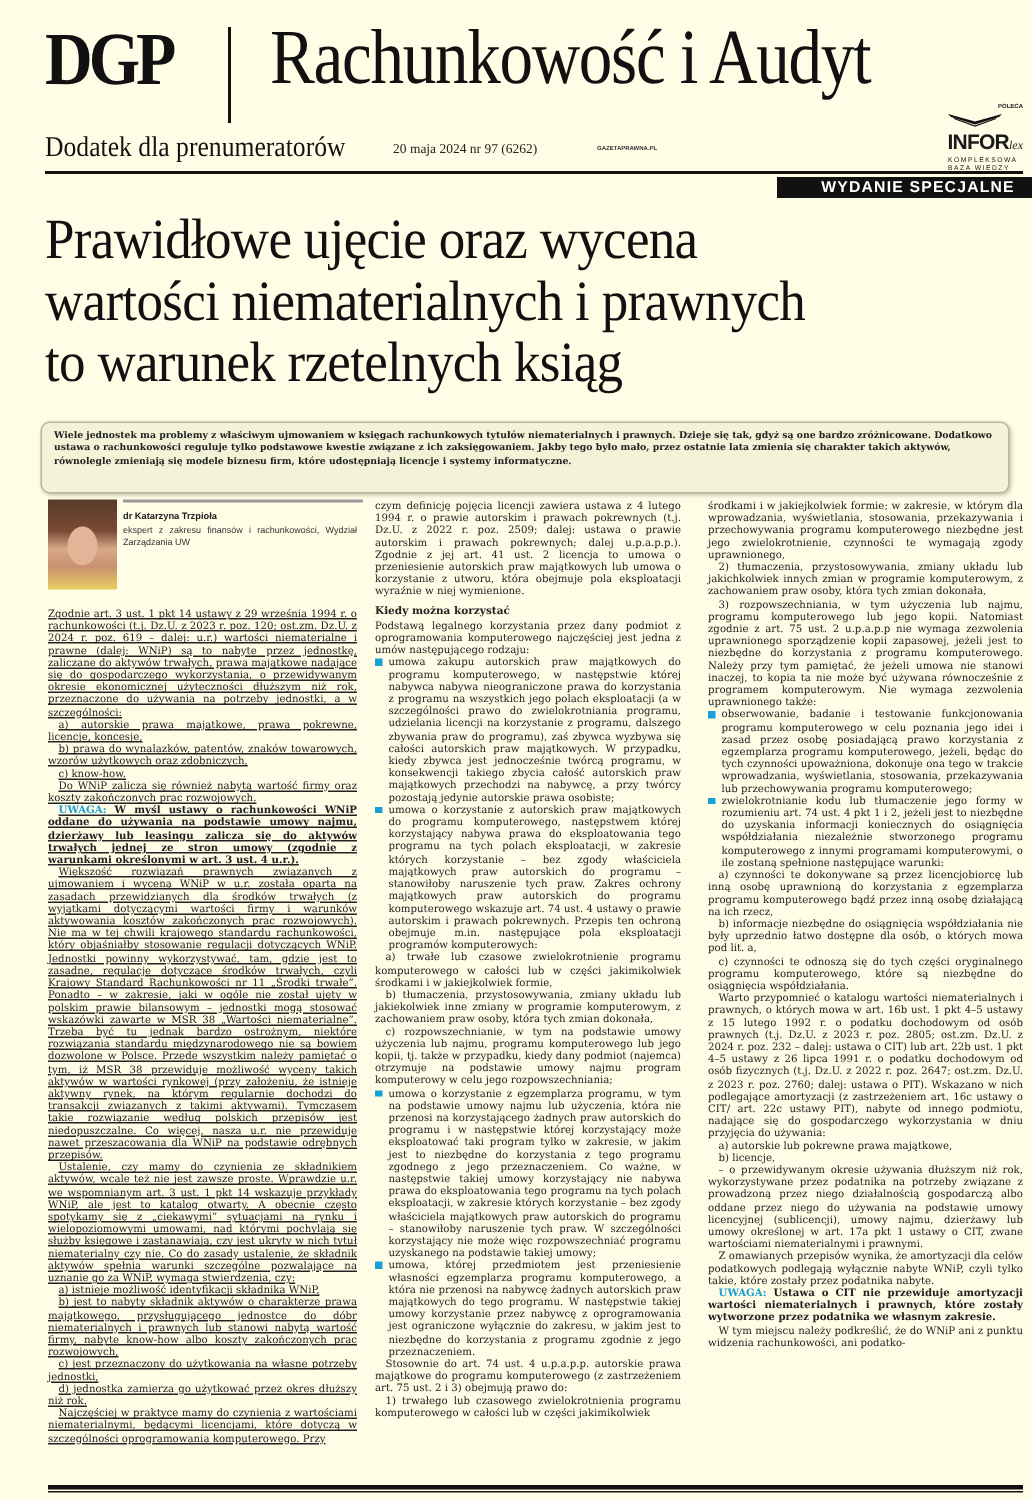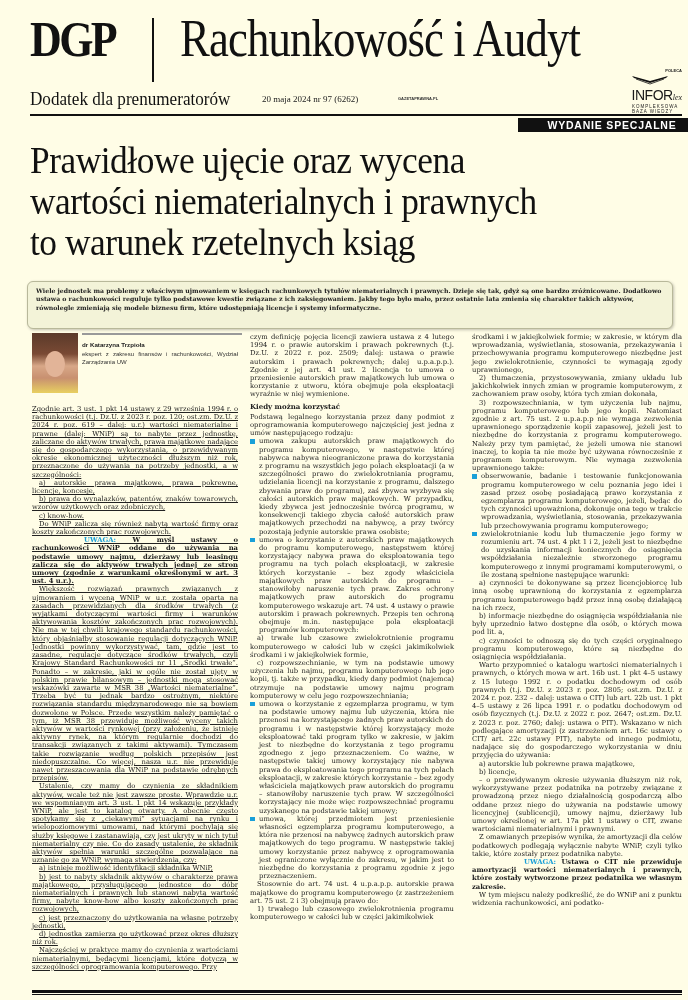--- a/index.html
+++ b/index.html
@@ -7,41 +7,41 @@
   .masthead{position:absolute;left:0;top:0;width:688px;height:128px;}
   .logo-dgp{position:absolute;left:30px;top:14px;font-family:"Liberation Serif",serif;font-weight:bold;font-size:50px;letter-spacing:-3px;line-height:50px;color:#111;transform:scaleX(0.88);transform-origin:left;}
   .logo-sep{position:absolute;left:152px;top:18px;width:2px;height:64px;background:#111;}
   .logo-title{position:absolute;left:180px;top:12px;font-family:"Liberation Serif",serif;font-size:52px;line-height:54px;color:#111;letter-spacing:-1px;transform:scaleX(0.86);transform-origin:left;white-space:nowrap;}
   .subtitle{position:absolute;left:30px;top:88px;font-family:"Liberation Serif",serif;font-size:19px;color:#111;transform:scaleX(0.9);transform-origin:left;white-space:nowrap;}
   .issue{position:absolute;left:262px;top:94px;font-family:"Liberation Serif",serif;font-size:9px;color:#222;}
   .site{position:absolute;left:398px;top:96px;font-family:"Liberation Sans",sans-serif;font-size:4px;color:#333;font-weight:bold;}
   .infor{position:absolute;left:612px;top:68px;width:70px;text-align:right;font-family:"Liberation Sans",sans-serif;}
   .infor .poleca{font-size:4px;font-weight:bold;display:block;text-align:right;}
   .infor .wings{display:block;margin:2px 0 1px 18px;width:40px;height:10px;}
-  .infor .brand{font-size:14px;font-weight:400;letter-spacing:-0.5px;display:inline-block;}
+  .infor .brand{font-size:14px;font-weight:700;letter-spacing:-0.5px;display:inline-block;}
   .infor .brand-suffix{font-family:"Liberation Serif",serif;font-style:italic;font-size:8px;margin-top:42px;}
   .infor .tag{font-size:4.5px;letter-spacing:1px;display:block;text-align:left;padding-left:20px;line-height:5px;}
   .rule-top{position:absolute;left:30px;top:114px;width:652px;height:2px;background:#111;}
   .special{position:absolute;left:518px;top:118px;width:188px;height:14px;background:#111;color:#fff;font-family:"Liberation Sans",sans-serif;font-weight:bold;font-size:10.5px;letter-spacing:0.8px;text-align:center;line-height:14px;}
   .headline{position:absolute;left:30px;top:140px;width:640px;font-family:"Liberation Serif",serif;font-size:38px;line-height:41px;color:#111;letter-spacing:-0.5px;transform:scaleX(0.93);transform-origin:left;}
   .lead{position:absolute;left:27px;top:281px;width:628px;height:36px;background:#f3f3d8;border:1px solid #b8b89a;border-radius:6px;box-shadow:1px 1px 3px rgba(0,0,0,0.25);padding:5px 8px;font-family:"DejaVu Serif",serif;font-weight:bold;font-size:6.2px;line-height:8.4px;color:#222;box-sizing:content-box;}
   .col{position:absolute;top:333px;font-family:"DejaVu Serif",serif;font-size:6.8px;line-height:8.2px;color:#222;text-align:justify;}
   .col1{left:32px;width:206px;text-decoration:underline;}
   .col2{left:250px;width:204px;top:333px;}
   .col3{left:472px;width:210px;top:333px;}
   .col p{margin:0;}
   .col p.ind{text-indent:7px;}
   .author{position:relative;height:64px;margin-bottom:8px;}
   .photo{position:absolute;left:0;top:0;width:46px;height:60px;background:linear-gradient(180deg,#5a3a2a 0%,#7a4a34 35%,#d8a888 55%,#c89070 75%,#e8d060 100%);}
   .photo-face{position:absolute;left:13px;top:18px;width:20px;height:26px;border-radius:50%;background:#e2b498;}
   .author-rule{position:absolute;left:50px;top:0;width:160px;height:2px;background:#999;}
   .author-name{position:absolute;left:50px;top:8px;font-family:"Liberation Sans",sans-serif;font-weight:bold;font-size:6.2px;}
   .author-role{position:absolute;left:50px;top:17px;width:156px;font-family:"Liberation Sans",sans-serif;font-size:6px;line-height:8px;color:#333;}
   .uwaga-box{margin:8px 0 8px 0;font-weight:bold;}
-  .uwaga-label{color:#1aa0d8;margin-left:45px;}
+  .uwaga-label{color:#1aa0d8;}
   .section-h{font-family:"DejaVu Serif",serif;font-weight:bold;font-size:7px;margin:4px 0 2px 0;}
   .bullet{position:relative;padding-left:9px;}
   .bullet::before{content:"";position:absolute;left:0;top:2px;width:4.5px;height:4.5px;background:#1aa0d8;}
   .rule-bottom{position:absolute;left:32px;top:990px;width:650px;height:3px;background:#111;}
   .rule-bottom2{position:absolute;left:32px;top:994px;width:650px;height:1px;background:#111;}
 </style>
 </head>
 <body>
 
 <div class="masthead">
@@ -97,20 +97,21 @@
   <p class="ind">Najczęściej w praktyce mamy do czynienia z wartościami niematerialnymi, będącymi licencjami, które dotyczą w szczególności oprogramowania komputerowego. Przy</p>
 </div>
 
 <div class="col col2">
   <p>czym definicję pojęcia licencji zawiera ustawa z 4 lutego 1994 r. o prawie autorskim i prawach pokrewnych (t.j. Dz.U. z 2022 r. poz. 2509; dalej: ustawa o prawie autorskim i prawach pokrewnych; dalej u.p.a.p.p.). Zgodnie z jej art. 41 ust. 2 licencja to umowa o przeniesienie autorskich praw majątkowych lub umowa o korzystanie z utworu, która obejmuje pola eksploatacji wyraźnie w niej wymienione.</p>
   <div class="section-h">Kiedy można korzystać</div>
   <p>Podstawą legalnego korzystania przez dany podmiot z oprogramowania komputerowego najczęściej jest jedna z umów następującego rodzaju:</p>
   <p class="bullet">umowa zakupu autorskich praw majątkowych do programu komputerowego, w następstwie której nabywca nabywa nieograniczone prawa do korzystania z programu na wszystkich jego polach eksploatacji (a w szczególności prawo do zwielokrotniania programu, udzielania licencji na korzystanie z programu, dalszego zbywania praw do programu), zaś zbywca wyzbywa się całości autorskich praw majątkowych. W przypadku, kiedy zbywca jest jednocześnie twórcą programu, w konsekwencji takiego zbycia całość autorskich praw majątkowych przechodzi na nabywcę, a przy twórcy pozostają jedynie autorskie prawa osobiste;</p>
   <p class="bullet">umowa o korzystanie z autorskich praw majątkowych do programu komputerowego, następstwem której korzystający nabywa prawa do eksploatowania tego programu na tych polach eksploatacji, w zakresie których korzystanie – bez zgody właściciela majątkowych praw autorskich do programu – stanowiłoby naruszenie tych praw. Zakres ochrony majątkowych praw autorskich do programu komputerowego wskazuje art. 74 ust. 4 ustawy o prawie autorskim i prawach pokrewnych. Przepis ten ochroną obejmuje m.in. następujące pola eksploatacji programów komputerowych:</p>
   <p class="ind">a) trwałe lub czasowe zwielokrotnienie programu komputerowego w całości lub w części jakimikolwiek środkami i w jakiejkolwiek formie,</p>
+  <p class="ind">b) tłumaczenia, przystosowywania, zmiany układu lub jakiekolwiek inne zmiany w programie komputerowym, z zachowaniem praw osoby, która tych zmian dokonała,</p>
   <p class="ind">c) rozpowszechnianie, w tym na podstawie umowy użyczenia lub najmu, programu komputerowego lub jego kopii, tj. także w przypadku, kiedy dany podmiot (najemca) otrzymuje na podstawie umowy najmu program komputerowy w celu jego rozpowszechniania;</p>
   <p class="bullet">umowa o korzystanie z egzemplarza programu, w tym na podstawie umowy najmu lub użyczenia, która nie przenosi na korzystającego żadnych praw autorskich do programu i w następstwie której korzystający może eksploatować taki program tylko w zakresie, w jakim jest to niezbędne do korzystania z tego programu zgodnego z jego przeznaczeniem. Co ważne, w następstwie takiej umowy korzystający nie nabywa prawa do eksploatowania tego programu na tych polach eksploatacji, w zakresie których korzystanie – bez zgody właściciela majątkowych praw autorskich do programu – stanowiłoby naruszenie tych praw. W szczególności korzystający nie może więc rozpowszechniać programu uzyskanego na podstawie takiej umowy;</p>
   <p class="bullet">umowa, której przedmiotem jest przeniesienie własności egzemplarza programu komputerowego, a która nie przenosi na nabywcę żadnych autorskich praw majątkowych do tego programu. W następstwie takiej umowy korzystanie przez nabywcę z oprogramowania jest ograniczone wyłącznie do zakresu, w jakim jest to niezbędne do korzystania z programu zgodnie z jego przeznaczeniem.</p>
   <p class="ind">Stosownie do art. 74 ust. 4 u.p.a.p.p. autorskie prawa majątkowe do programu komputerowego (z zastrzeżeniem art. 75 ust. 2 i 3) obejmują prawo do:</p>
   <p class="ind">1) trwałego lub czasowego zwielokrotnienia programu komputerowego w całości lub w części jakimikolwiek</p>
 </div>
 
 <div class="col col3">
   <p>środkami i w jakiejkolwiek formie; w zakresie, w którym dla wprowadzania, wyświetlania, stosowania, przekazywania i przechowywania programu komputerowego niezbędne jest jego zwielokrotnienie, czynności te wymagają zgody uprawnionego,</p>
   <p class="ind">2) tłumaczenia, przystosowywania, zmiany układu lub jakichkolwiek innych zmian w programie komputerowym, z zachowaniem praw osoby, która tych zmian dokonała,</p>

